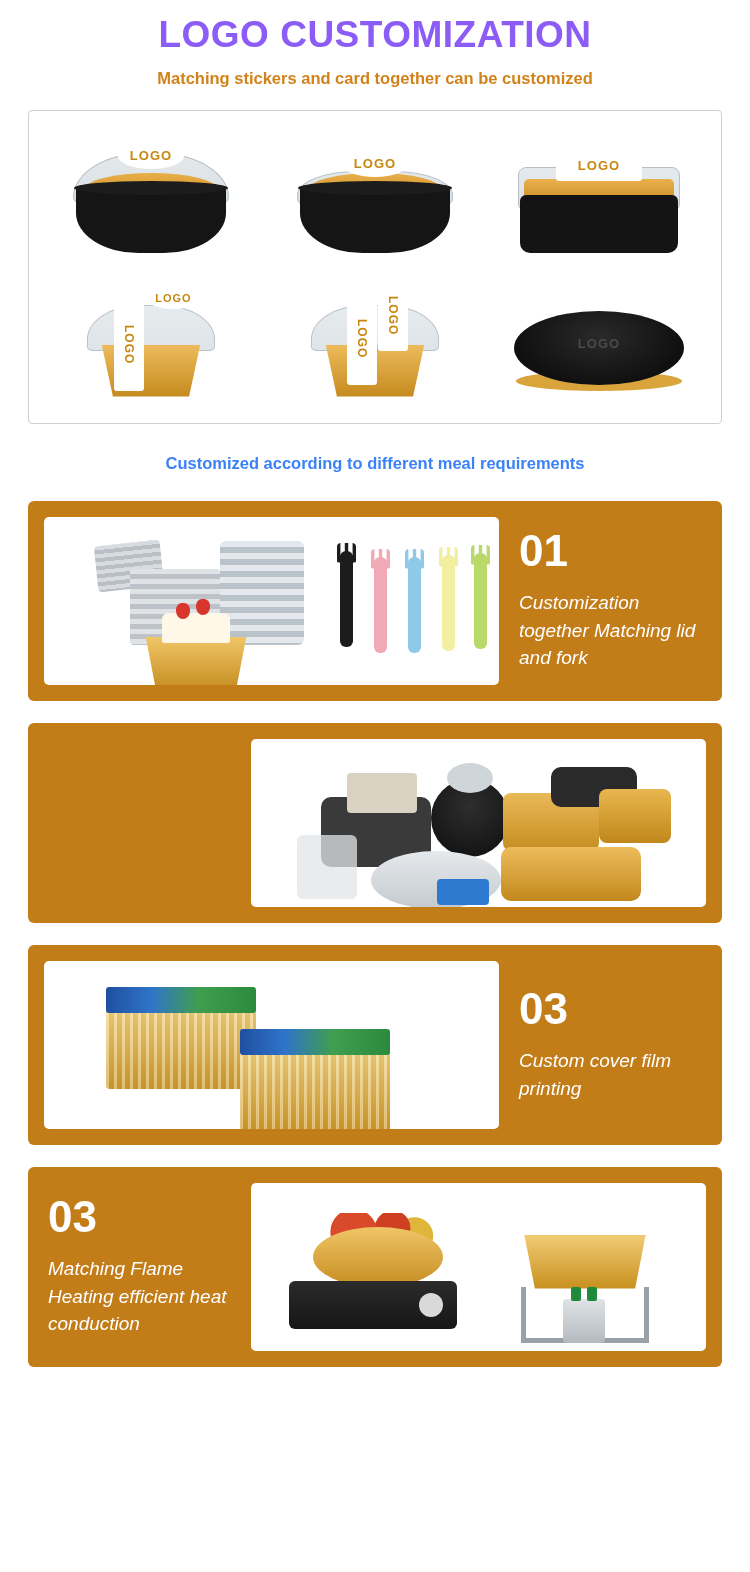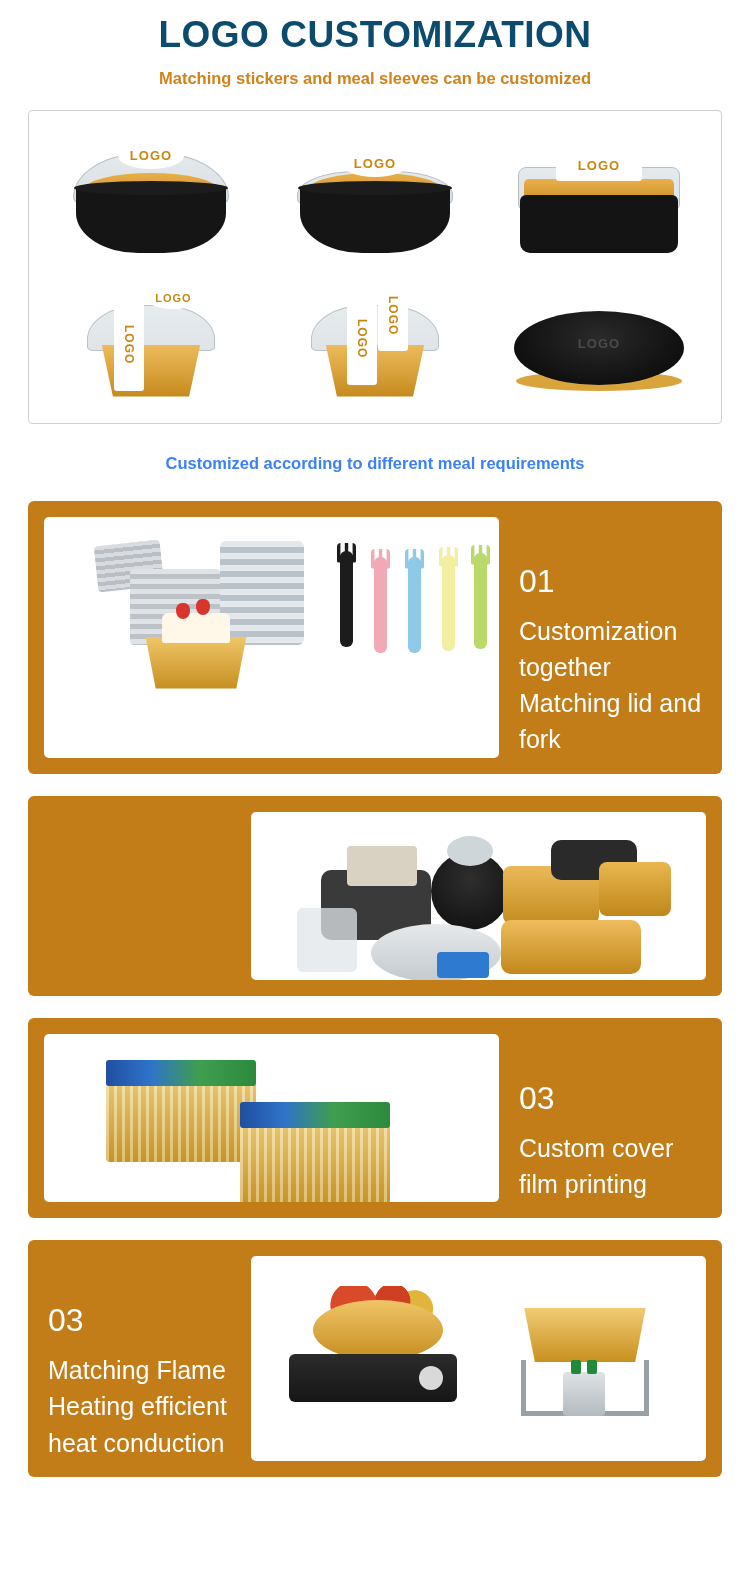--- a/index.html
+++ b/index.html
@@ -17,21 +17,21 @@
   }
 
   
   .header {
     text-align: center;
     padding: 14px 0 4px 0;
   }
   .header-title {
     font-size: 37px;
     font-weight: bold;
-    color: #0c4a6e;
+    color: #8b5cf6;
     letter-spacing: 0.5px;
     line-height: 1.15;
     margin: 0 0 12px 0;
   }
   .header-sub {
     font-size: 16.5px;
     font-weight: bold;
     color: #d2821a;
     margin: 0;
   }
@@ -189,29 +189,29 @@
   }
   .card-text {
     flex: 1 1 auto;
     color: #ffffff;
     display: flex;
     flex-direction: column;
     justify-content: center;
     padding: 0 4px;
   }
   .card-num {
-    font-size: 32px;
-    font-weight: normal;
+    font-size: 44px;
+    font-weight: bold;
     line-height: 1;
     margin-bottom: 16px;
-    margin-top: 48px;
   }
   .card-desc {
-    font-size: 25px;
+    font-size: 19px;
     line-height: 1.45;
+    font-style: italic;
   }
 
   
   .m1-stack-a, .m1-stack-b, .m1-tray, .m1-cups { position: absolute; }
   .m1-stack-a {
     left: 52px; top: 26px; width: 66px; height: 46px;
     background: repeating-linear-gradient(180deg,#d8dce0 0 4px,#b9bfc5 4px 8px);
     border-radius: 4px; transform: rotate(-6deg);
   }
   .m1-stack-b {
@@ -305,21 +305,21 @@
   }
   .m4-can:after {
     content:""; position:absolute; left:24px; top:-12px; width:10px; height:14px; background:#1f8a3a; border-radius:2px;
   }
 </style>
 </head>
 <body>
 
 <div class="header">
   <h1 class="header-title">LOGO CUSTOMIZATION</h1>
-  <p class="header-sub">Matching stickers and meal sleeves can be customized</p>
+  <p class="header-sub">Matching stickers and card together can be customized</p>
 </div>
 
 <div class="showcase">
 
   <div class="showcase-row">
 
     <div class="sc-cell">
       <div class="bowl-wrap">
         <div class="dome-lid"></div>
         <div class="gold-inner"></div>

